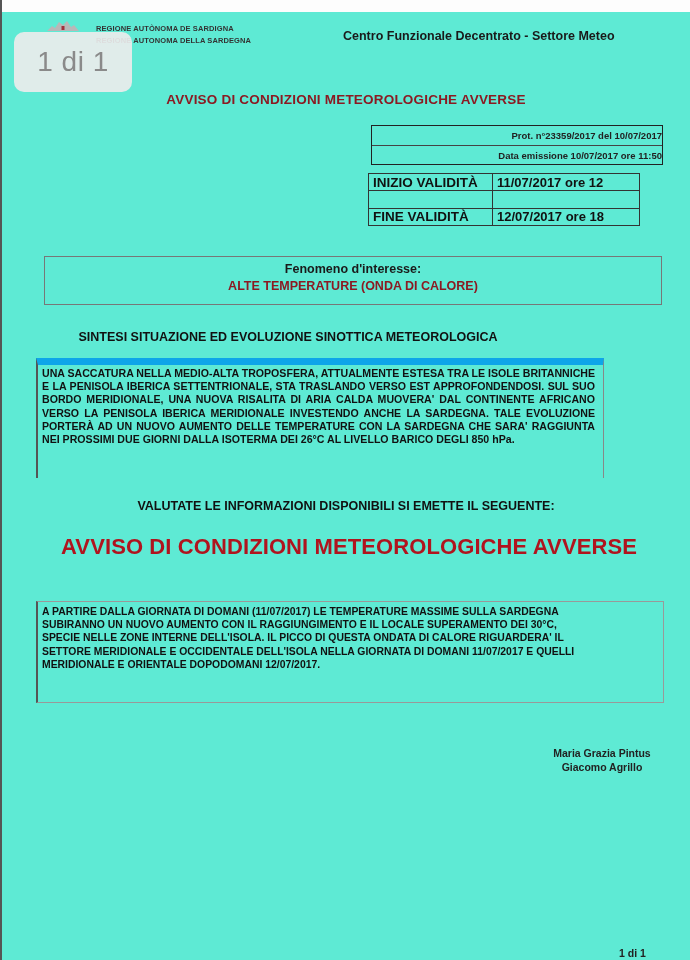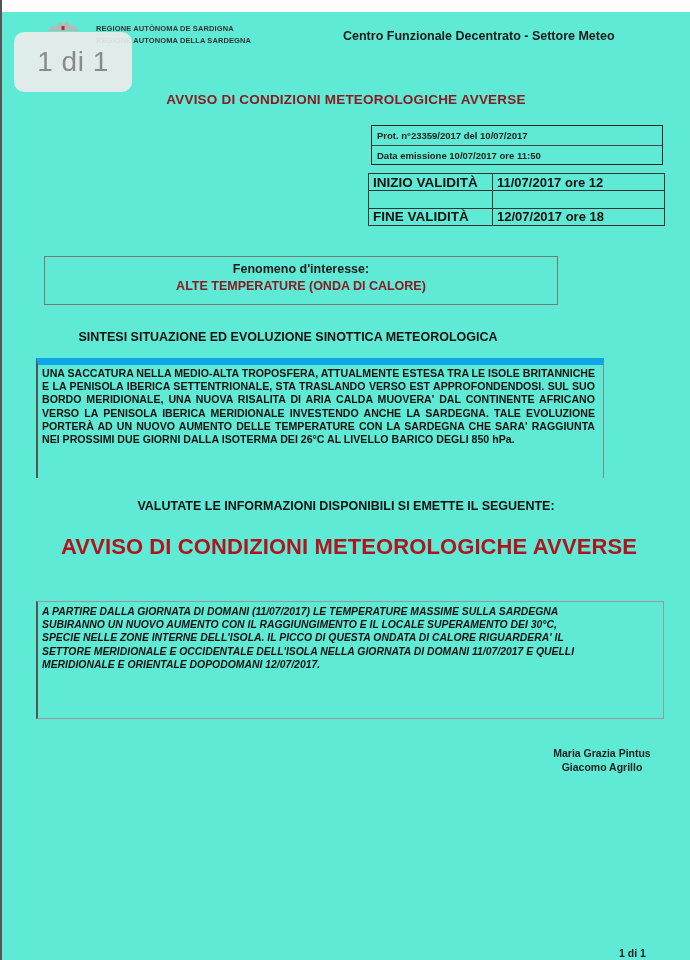--- a/index.html
+++ b/index.html
@@ -13,41 +13,41 @@
     .org1 { top: 12px; }
     .org2 { top: 24px; }
     .dept { position: absolute; left: 341px; top: 17px; font-size: 12.5px; font-weight: bold; color: #1a1a1a; }
 
     .page-badge { position: absolute; left: 12px; top: 20px; width: 118px; height: 60px; background: rgba(235,235,235,0.92); border-radius: 10px; display: flex; align-items: center; justify-content: center; }
     .page-badge span { font-size: 28px; color: #8a8a8a; letter-spacing: 0.5px; }
 
     .title-small { position: absolute; left: 0; width: 688px; top: 80px; text-align: center; font-size: 13.5px; font-weight: bold; color: #8b1a22; letter-spacing: 0.2px; }
 
     .prot-box { position: absolute; left: 369px; top: 113px; width: 292px; height: 40px; border: 1px solid #222; }
-    .prot-box .row { height: 19px; font-size: 9.5px; font-weight: bold; padding-left: 5px; line-height: 19px; color: #222; }
+    .prot-box .row { height: 19px; font-size: 9.5px; font-weight: bold; padding-left: 5px; line-height: 19px; color: #222; text-align: right; }
     .prot-box .row + .row { border-top: 1px solid #444; height: 19px; }
 
-    .valid-table { position: absolute; left: 366px; top: 161px; width: 297px; height: 53px; border: 1px solid #222; border-collapse: collapse; }
+    .valid-table { position: absolute; left: 366px; top: 161px; width: 272px; height: 53px; border: 1px solid #222; border-collapse: collapse; }
     .valid-table td { border: 1px solid #333; font-size: 13px; font-weight: bold; padding-left: 4px; height: 17px; vertical-align: middle; }
     .valid-table td.c1 { width: 124px; font-size: 13.5px; }
 
-    .fen-box { position: absolute; left: 42px; top: 244px; width: 514px; height: 49px; border: 1px solid #777; text-align: center; }
+    .fen-box { position: absolute; left: 42px; top: 244px; width: 618px; height: 49px; border: 1px solid #777; text-align: center; }
     .fen-label { font-size: 12.5px; font-weight: bold; margin-top: 5px; color: #1a1a1a; }
     .fen-value { font-size: 12.5px; font-weight: bold; color: #8b1a22; margin-top: 3px; }
 
     .sintesi-h { position: absolute; left: 0; width: 572px; top: 318px; text-align: center; font-size: 12.5px; font-weight: bold; color: #111; }
 
     .sintesi-box { position: absolute; left: 34px; top: 346px; width: 568px; height: 120px; border-left: 2px solid #555; border-top: 7px solid #0ea5e9; border-right: 1px solid #888; padding: 2px 8px 0 4px; }
     .sintesi-box p { font-size: 10.6px; font-weight: bold; line-height: 13.2px; text-align: justify; color: #111; }
 
     .valutate { position: absolute; left: 0; width: 688px; top: 472px; text-align: center; font-size: 12.5px; font-weight: bold; color: #111; margin-top: 15px; }
 
     .title-big { position: absolute; left: 0; width: 694px; top: 522px; text-align: center; font-size: 22px; font-weight: bold; color: #b0141e; letter-spacing: 0.1px; }
 
-    .avviso-box { position: absolute; left: 34px; top: 589px; width: 628px; height: 118px; border-left: 2px solid #555; border-top: 1px solid #999; border-right: 1px solid #999; border-bottom: 1px solid #999; padding: 3px 6px 0 4px; font-style: italic; }
+    .avviso-box { position: absolute; left: 34px; top: 589px; width: 628px; height: 102px; border-left: 2px solid #555; border-top: 1px solid #999; border-right: 1px solid #999; border-bottom: 1px solid #999; padding: 3px 6px 0 4px; }
     .avviso-box p { font-size: 10.4px; font-weight: bold; line-height: 13.2px; color: #111; }
 
     .sig-left { position: absolute; left: 292px; top: 734px; width: 210px; text-align: center; font-size: 10.5px; font-weight: bold; color: #222; line-height: 14px; }
     .sig-right { position: absolute; left: 540px; top: 734px; width: 120px; text-align: center; font-size: 10.5px; font-weight: bold; color: #222; line-height: 14px; }
 
     .page-num { position: absolute; left: 617px; top: 935px; font-size: 10.5px; font-weight: bold; color: #222; }
     .rev { position: absolute; left: 583px; top: 948px; font-size: 8px; color: #333; }
   </style>
 </head>
 <body>

